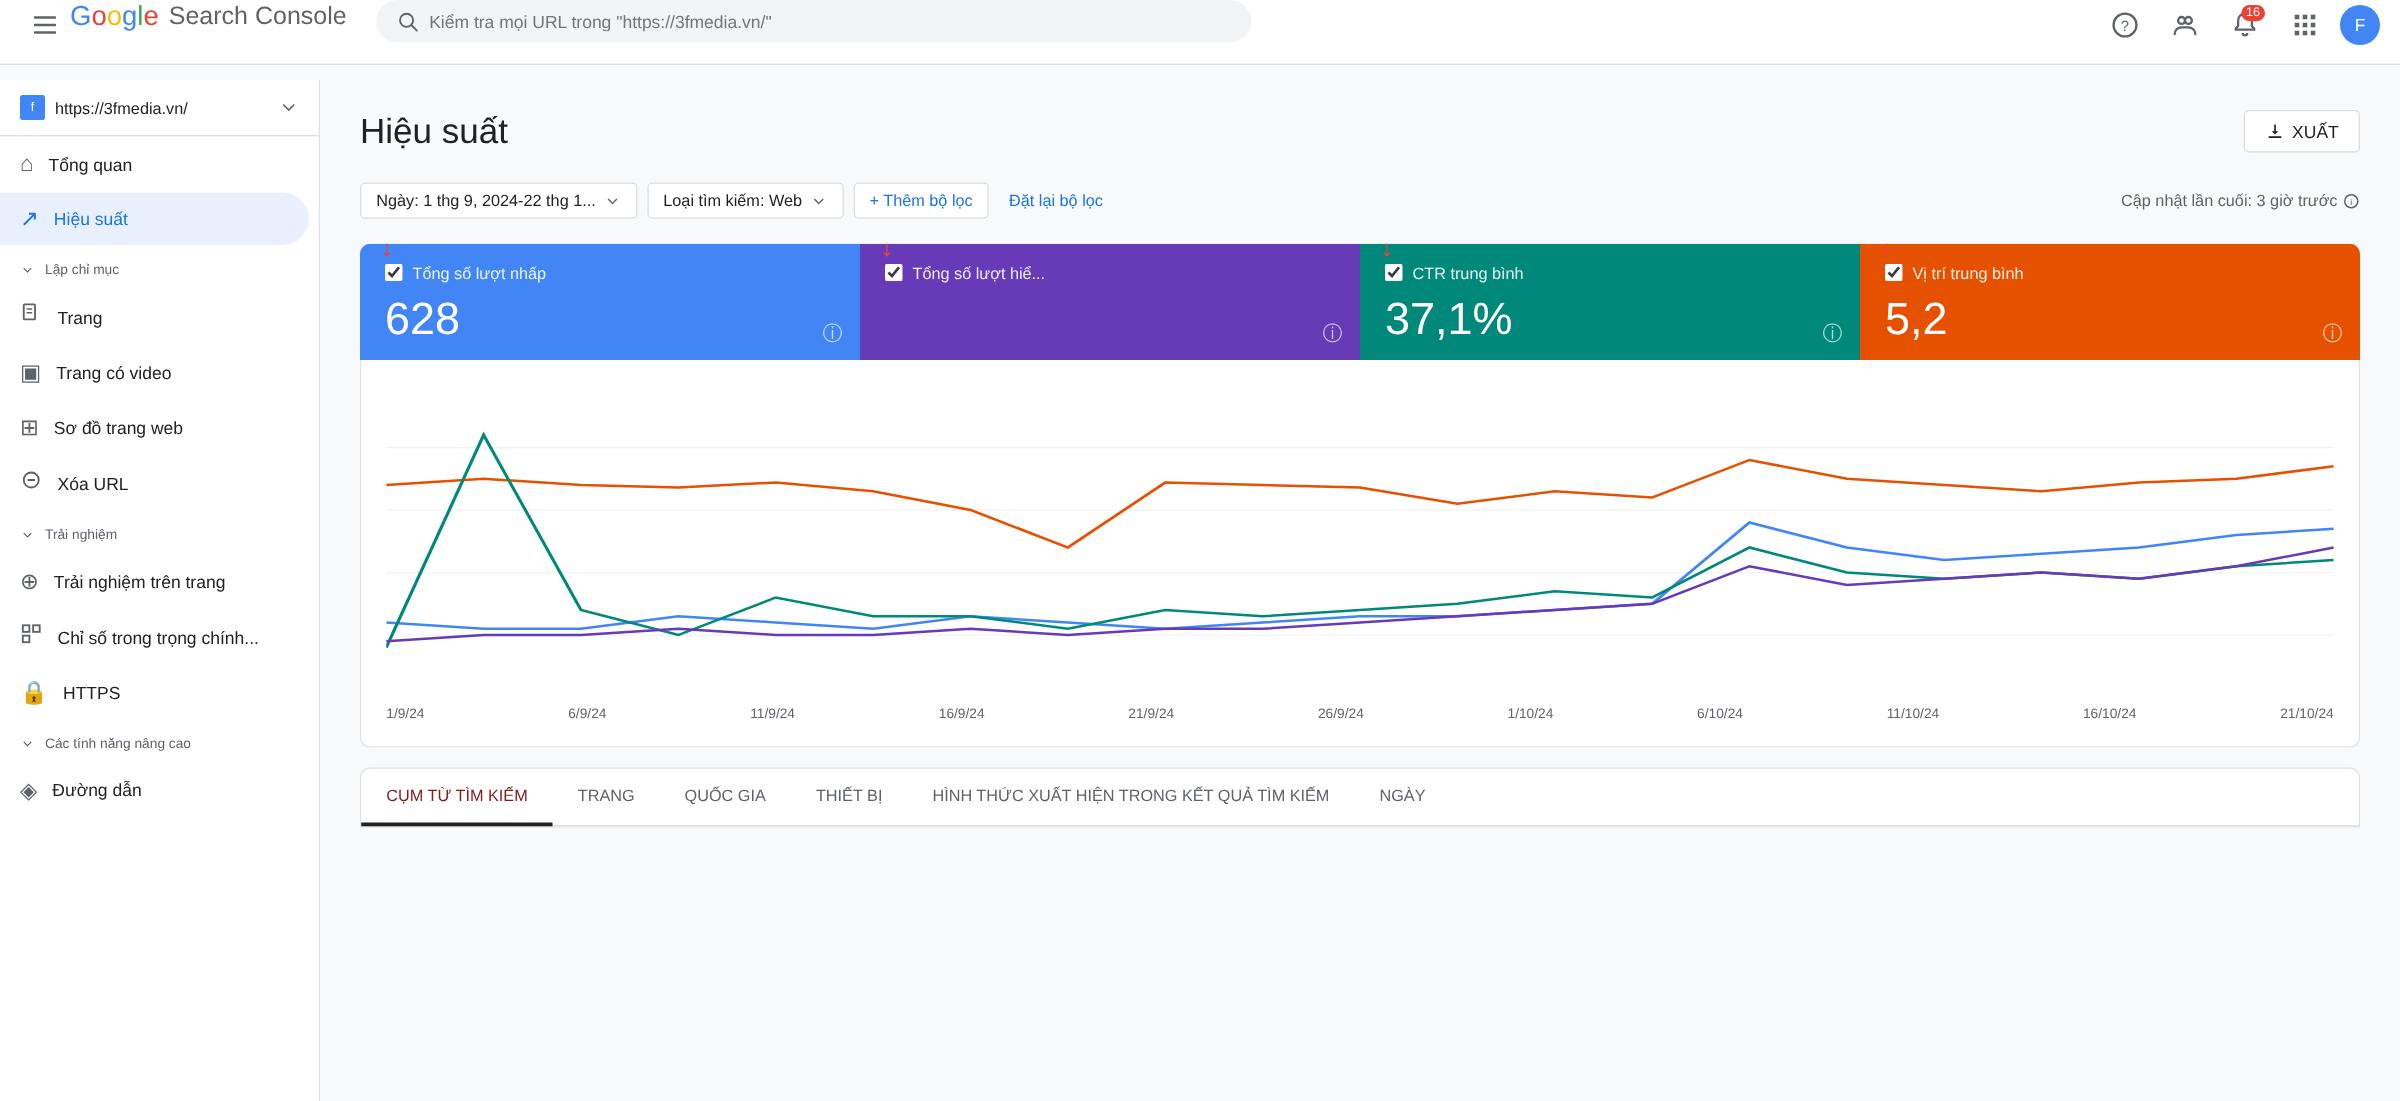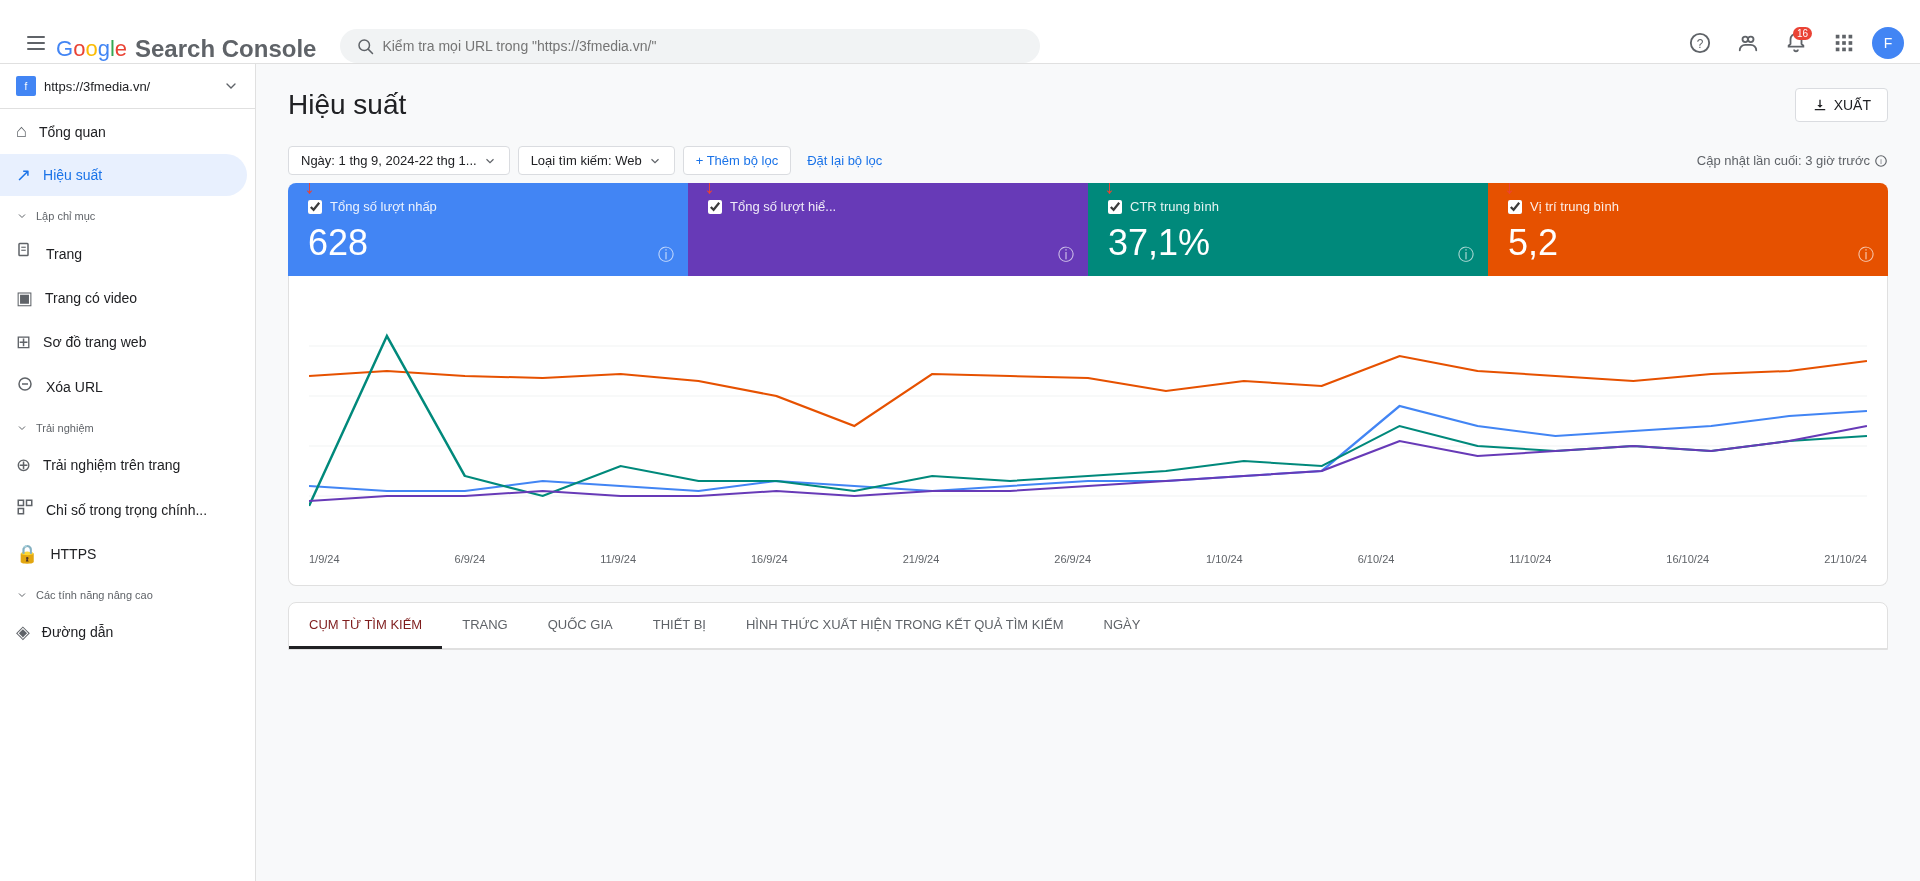--- a/index.html
+++ b/index.html
@@ -1,28 +1,28 @@
 <!DOCTYPE html>
 <html><head>
   <meta charset="utf-8">
   <style>
     * { box-sizing: border-box; margin: 0; padding: 0; }
     body { font-family: 'Google Sans', Arial, sans-serif; background: #f8f9fa; color: #202124; font-size: 14px; overflow-x: hidden; }
 
     
     .header {
-      display: flex; align-items: flex-end; background: #fff;
+      display: flex; align-items: flex-start; background: #fff;
       border-bottom: 1px solid #e0e0e0; padding: 0 16px;
-      height: 64px; position: fixed; top: 0; left: 0; right: 0; z-index: 100;
+      height: 52px; position: fixed; top: 0; left: 0; right: 0; z-index: 100;
     }
     .header-logo { display: flex; align-items: center; gap: 8px; margin-right: 24px; }
     .google-logo { display: flex; align-items: center; }
     .g-blue { color: #4285f4; } .g-red { color: #ea4335; } .g-yellow { color: #fbbc05; } .g-green { color: #34a853; }
     .logo-text { font-size: 22px; font-weight: 500; }
-    .product-name { font-size: 24px; color: #5f6368; font-weight: 700; }
+    .product-name { font-size: 20px; color: #5f6368; font-weight: 400; }
     .search-bar {
       flex: 1; max-width: 700px; display: flex; align-items: center;
       background: #f1f3f4; border-radius: 24px; padding: 8px 16px; gap: 8px;
     }
     .search-bar input {
       border: none; background: transparent; flex: 1; font-size: 14px; outline: none; color: #202124;
     }
     .header-actions { margin-left: auto; display: flex; align-items: center; gap: 8px; }
     .icon-btn {
       width: 40px; height: 40px; border-radius: 50%; display: flex; align-items: center; justify-content: center;
@@ -61,38 +61,38 @@
 
     
     .main { margin-left: 256px; padding: 24px 32px; flex: 1; min-height: calc(100vh - 64px); }
 
     
     .page-header { display: flex; align-items: center; justify-content: space-between; margin-bottom: 24px; }
     .page-title { font-size: 28px; font-weight: 400; color: #202124; }
     .export-btn { display: flex; align-items: center; gap: 6px; padding: 8px 16px; border: 1px solid #dadce0; border-radius: 4px; background: #fff; cursor: pointer; font-size: 14px; color: #202124; }
 
     
-    .filters { display: flex; align-items: center; gap: 8px; margin-bottom: 8px; flex-wrap: wrap; }
+    .filters { display: flex; align-items: center; gap: 8px; margin-bottom: 20px; flex-wrap: wrap; }
     .filter-btn {
       display: flex; align-items: center; gap: 6px; padding: 6px 12px;
       border: 1px solid #dadce0; border-radius: 4px; background: #fff; cursor: pointer;
       font-size: 13px; color: #202124;
     }
     .add-filter-btn { display: flex; align-items: center; gap: 6px; padding: 6px 12px; border: 1px solid #dadce0; border-radius: 4px; background: #fff; cursor: pointer; font-size: 13px; color: #1a73e8; }
     .reset-filter { font-size: 13px; color: #1a73e8; cursor: pointer; padding: 4px 8px; }
     .update-time { margin-left: auto; font-size: 13px; color: #5f6368; display: flex; align-items: center; gap: 4px; }
 
     
     .metric-cards { display: flex; margin-bottom: 0; border-radius: 8px 8px 0 0; overflow: hidden; }
     .metric-card { flex: 1; padding: 16px 20px 12px; cursor: pointer; position: relative; }
     .metric-card.clicks { background: #4285f4; }
     .metric-card.impressions { background: #673ab7; }
     .metric-card.ctr { background: #00897b; }
     .metric-card.position { background: #e65100; }
-    .metric-label { display: flex; align-items: center; gap: 8px; color: rgba(255,255,255,0.9); font-size: 13px; margin-bottom: 8px; }
+    .metric-label { display: flex; align-items: flex-start; gap: 8px; color: rgba(255,255,255,0.9); font-size: 13px; margin-bottom: 8px; }
     .metric-label input[type=checkbox] { accent-color: #fff; width: 14px; height: 14px; }
     .metric-value { color: #fff; font-size: 36px; font-weight: 400; }
     .metric-info { position: absolute; bottom: 10px; right: 14px; color: rgba(255,255,255,0.7); font-size: 16px; }
 
     
     .chart-container { background: #fff; border: 1px solid #e0e0e0; border-top: none; border-radius: 0 0 8px 8px; padding: 20px; margin-bottom: 16px; }
     .chart-svg { width: 100%; height: 250px; }
 
     
     .tabs-container { background: #fff; border: 1px solid #e0e0e0; border-radius: 8px 8px 0 0; }

